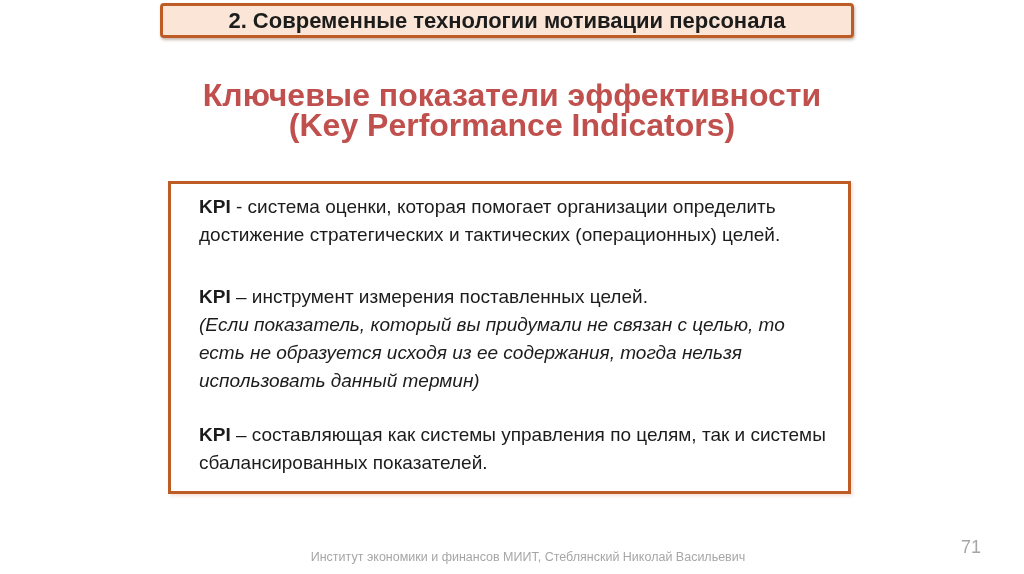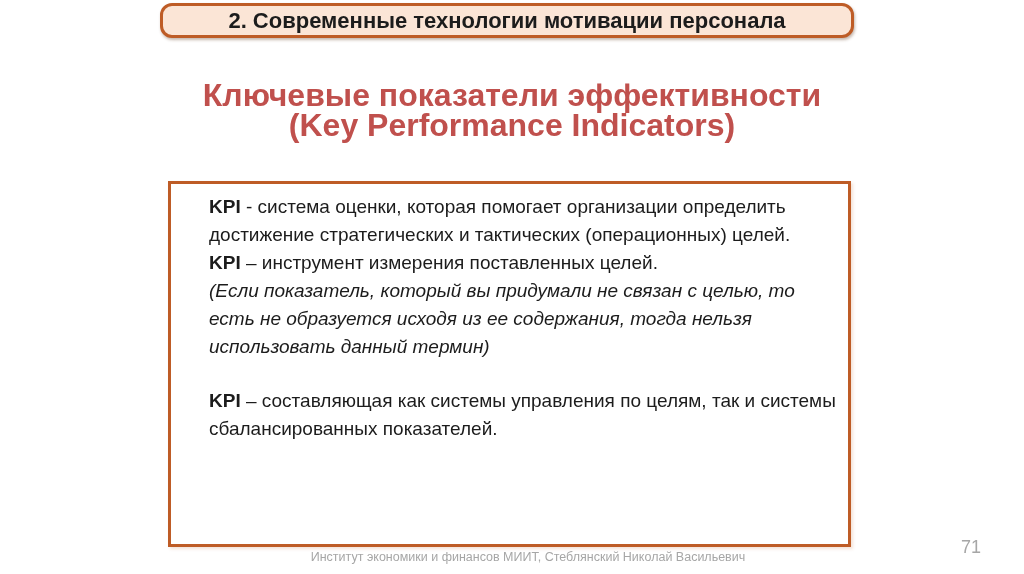--- a/index.html
+++ b/index.html
@@ -13,21 +13,21 @@
   }
   .title-box {
     position: absolute;
     left: 160px;
     top: 3px;
     width: 694px;
     height: 35px;
     box-sizing: border-box;
     background: var(--title-box-bg);
     border: 3px solid var(--accent-border);
-    border-radius: 12px;
+    border-radius: 4px;
     box-shadow: 1px 2px 3px rgba(90, 50, 20, 0.35);
     display: flex;
     align-items: center;
     justify-content: center;
     font-size: 22px;
     font-weight: bold;
     color: var(--text-black);
     white-space: nowrap;
   }
   .heading {
@@ -40,36 +40,36 @@
     font-weight: bold;
     font-size: 32px;
     line-height: 30px;
   }
   .heading .line2 { }
   .content-box {
     position: absolute;
     left: 168px;
     top: 181px;
     width: 683px;
-    height: 366px;
+    height: 313px;
     box-sizing: border-box;
     background: #ffffff;
     border: 3px solid var(--accent-border);
     box-shadow: 2px 2px 3px rgba(190, 92, 38, 0.18);
-    padding: 9px 4px 0 38px;
+    padding: 9px 4px 0 28px;
     font-size: 19px;
     line-height: 28px;
     color: var(--text-black);
   }
   .para {
     margin: 0;
     white-space: pre-wrap;
   }
   .para .term { font-weight: bold; }
-  .para.p2 { }
+  .para.p2 { margin-top: 34px; }
   .para.p3 { margin-top: 0; font-style: italic; }
   .para.p4 { margin-top: 26px; }
   .footer-credit {
     position: absolute;
     left: 0;
     top: 550px;
     width: 100%;
     text-align: center;
     font-size: 12.5px;
     color: var(--footer-gray);

